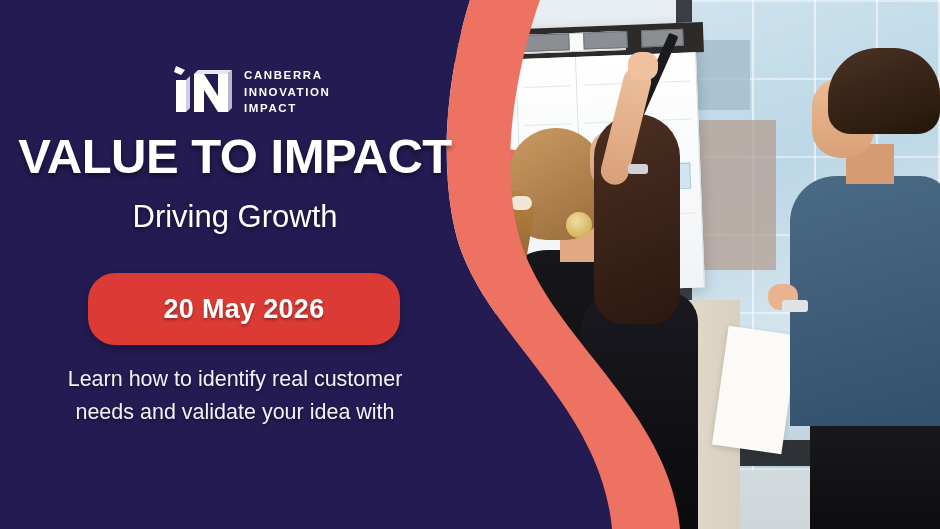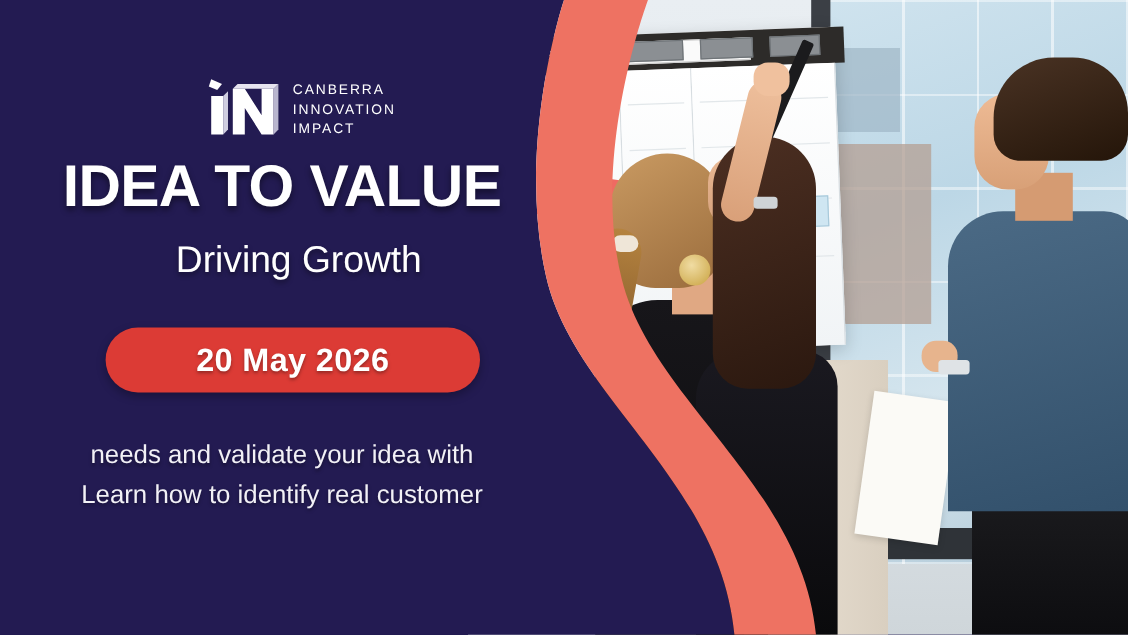--- a/index.html
+++ b/index.html
@@ -95,27 +95,27 @@
   .paper{position:absolute;left:330px;top:330px;width:70px;height:120px;background:#fbfaf6;transform:rotate(8deg);
     box-shadow:0 2px 6px rgba(0,0,0,.15);}
 
   
   .curve{position:absolute;inset:0;width:940px;height:529px;pointer-events:none;}
 
   
   .content{position:absolute;left:0;top:0;width:470px;height:529px;}
   .logo{position:absolute;left:168px;top:62px;display:flex;align-items:center;gap:10px;}
   .logo-mark{position:relative;width:66px;height:60px;}
-  .logo-text{color:#fff;font-size:11.5px;font-weight:normal;letter-spacing:1.6px;line-height:1.45;}
+  .logo-text{color:#fff;font-size:11.5px;font-weight:bold;letter-spacing:1.6px;line-height:1.45;}
   .title{position:absolute;left:0;top:128px;width:470px;text-align:center;
     font-size:49px;font-weight:bold;color:#fff;letter-spacing:-0.5px;
     text-shadow:0 3px 5px rgba(0,0,0,.45);}
   .subtitle{position:absolute;left:0;top:199px;width:470px;text-align:center;
-    font-size:31px;color:#fff;font-weight:normal;text-shadow:0 2px 4px rgba(0,0,0,.4);padding-left:14px;}
-  .badge{position:absolute;left:88px;top:273px;width:312px;height:54px;border-radius:27px;
+    font-size:31px;color:#fff;font-weight:normal;text-shadow:0 2px 4px rgba(0,0,0,.4);}
+  .badge{position:absolute;left:88px;top:273px;width:312px;height:72px;border-radius:27px;
     background:#DC3B35;display:flex;align-items:center;justify-content:center;
     box-shadow:0 3px 8px rgba(0,0,0,.3);}
   .badge span{font-size:27px;font-weight:bold;color:#fff;letter-spacing:.3px;
     text-shadow:0 2px 3px rgba(0,0,0,.35);}
   .body-copy{position:absolute;left:35px;top:363px;width:400px;text-align:center;
     font-size:21.5px;line-height:1.52;color:#f2f1f6;text-shadow:0 2px 3px rgba(0,0,0,.35);}
   .body-copy div{white-space:nowrap;}
 </style>
 </head>
 <body>
@@ -231,25 +231,25 @@
           <path d="M26 12 L30 8 L64 8 L60 12 Z" fill="#e6e4ef"></path>
         </svg>
       </div>
       <div class="logo-text">
         <div>CANBERRA</div>
         <div>INNOVATION</div>
         <div>IMPACT</div>
       </div>
     </div>
 
-    <div class="title">IDEA TO VALUE</div>
+    <div class="title">VALUE TO IMPACT</div>
     <div class="subtitle">Driving Growth</div>
 
     <div class="badge">
       <span>20 May 2026</span>
     </div>
 
     <div class="body-copy">
+      <div>Learn how to identify real customer</div>
       <div>needs and validate your idea with</div>
-      <div>Learn how to identify real customer</div>
     </div>
   </div>
 </div>
 
 </body></html>

